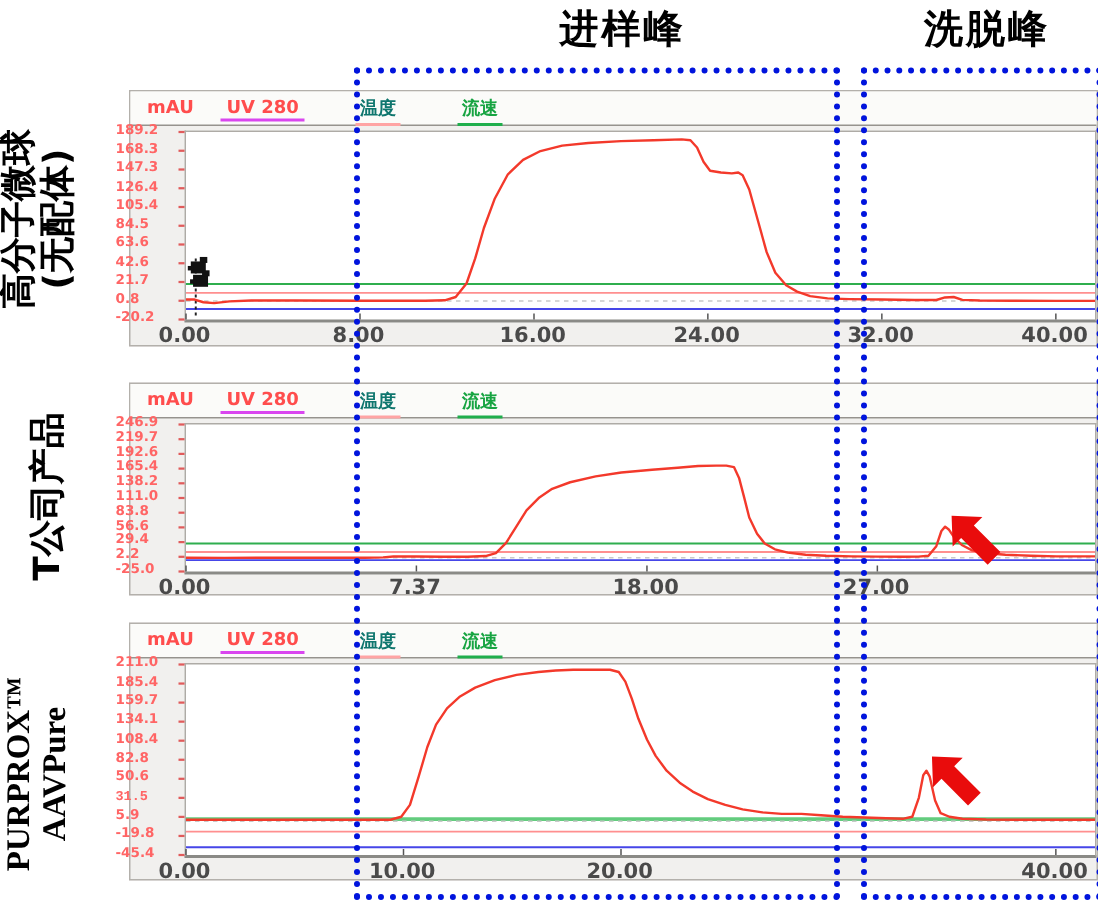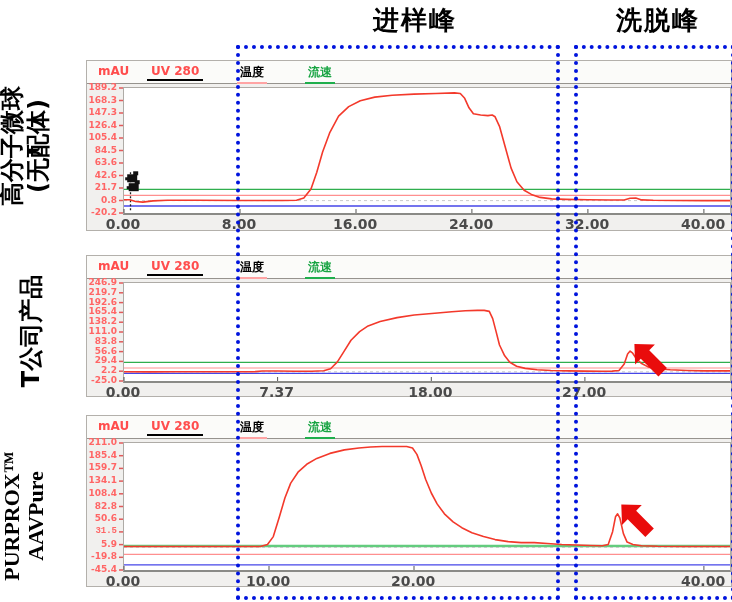--- a/index.html
+++ b/index.html
@@ -18,32 +18,32 @@
   .panel{
     position:absolute;left:86px;width:646px;
     background:#f1f0ee;border:1px solid #b3b0ab;box-sizing:border-box;
   }
   .panel .header{
     position:absolute;left:0;top:0;width:100%;height:22px;
     background:#fbfbf9;border-bottom:1px solid #96938e;font-size:12px;font-weight:bold;
   }
   .hdr-item{position:absolute;top:3px;white-space:nowrap;}
   .hdr-mau{left:11px;color:#ff4d4d;}
-  .hdr-uv{left:60px;color:#ff4d4d;border-bottom:2px solid #000000;padding:0 4px 1px;}
-  .hdr-temp{left:150px;color:#000000;border-bottom:2px solid #ffa4a4;padding:0 3px 1px;text-align:center;}
+  .hdr-uv{left:60px;color:#ff4d4d;border-bottom:2px solid #d946ef;padding:0 4px 1px;}
+  .hdr-temp{left:150px;color:#0f766e;border-bottom:2px solid #ffa4a4;padding:0 3px 1px;text-align:center;}
   .hdr-flow{left:218px;color:#17a442;border-bottom:2px solid #1fae4c;padding:0 3px 1px;}
 
   .plot{
     position:absolute;left:36px;top:26px;width:606px;background:#ffffff;
     border:1px solid #aeaba6;border-bottom:2px solid #8a8a86;box-sizing:content-box;
   }
   .plot svg{position:absolute;left:0;top:0;overflow:visible;display:block;}
 
   .ylab{
-    position:absolute;right:4px;width:40px;text-align:right;
+    position:absolute;right:4px;width:40px;text-align:left;
     font-size:9px;font-weight:bold;color:#ff6565;line-height:10px;
   }
   .ylabels{position:absolute;left:0;top:0;width:34px;height:100%;}
   .xlab{
     position:absolute;width:44px;text-align:center;
     font-size:14px;font-weight:bold;color:#4a4a4a;
   }
 
   .side-label{
     position:absolute;transform:rotate(-90deg);text-align:center;

